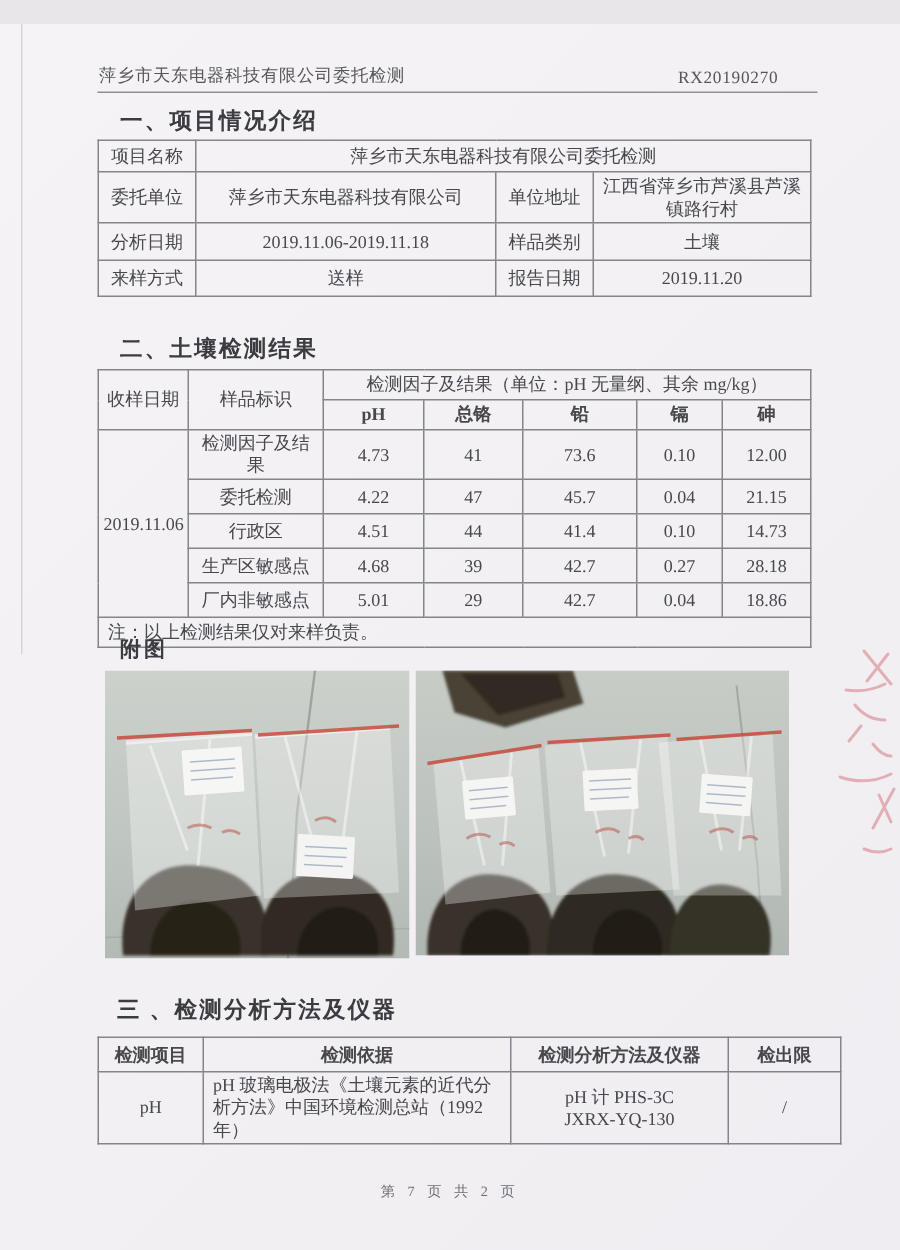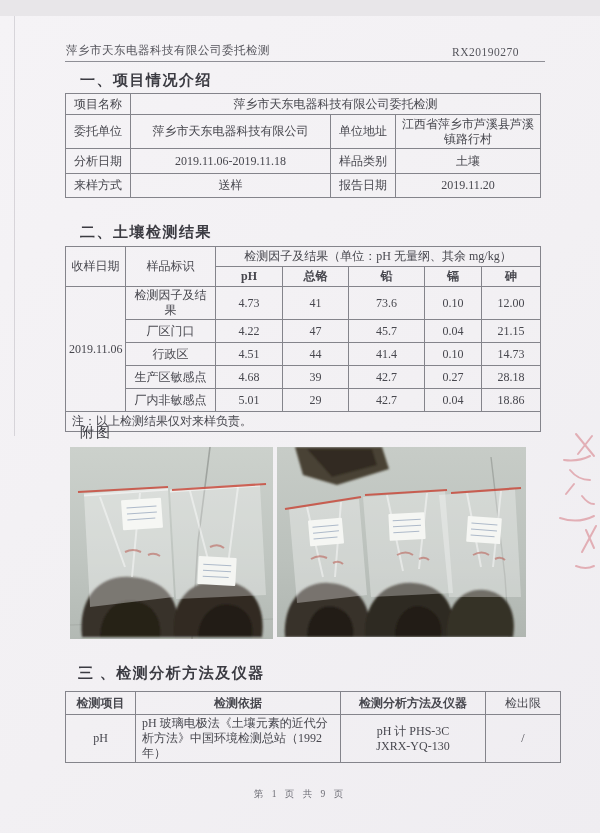--- a/index.html
+++ b/index.html
@@ -18,21 +18,21 @@
   .sec-title{position:absolute;font-size:15px;font-weight:bold;color:#3b3b42;letter-spacing:1.5px;}
   .doc-table{position:absolute;border-collapse:collapse;table-layout:fixed;}
   .doc-table td{border:1px solid #84848b;text-align:center;vertical-align:middle;
     font-size:12px;color:#47474e;padding:1px 3px;line-height:1.25;}
   .doc-table td.note{text-align:left;padding-left:6px;}
   .small-cell{font-size:11.5px;}
   .footer{position:absolute;left:0;top:772px;width:600px;text-align:center;
     font-size:9.5px;color:#6d6d75;letter-spacing:3px;}
   .photo{position:absolute;}
   .stamp{position:absolute;}
-  .att-label{position:absolute;font-size:14px;font-weight:normal;color:#3b3b42;letter-spacing:2px;}
+  .att-label{position:absolute;font-size:14px;font-weight:bold;color:#3b3b42;letter-spacing:2px;}
 </style>
 </head>
 <body>
 
 <div class="page">
 
   <div class="hdr-left">萍乡市天东电器科技有限公司委托检测</div>
   <div class="hdr-right">RX20190270</div>
   <div class="hdr-line"></div>
 
@@ -99,21 +99,21 @@
     <tr style="height:23px">
       <td rowspan="5" class="small-cell">2019.11.06</td>
       <td>检测因子及结果</td>
       <td>4.73</td>
       <td>41</td>
       <td>73.6</td>
       <td>0.10</td>
       <td>12.00</td>
     </tr>
     <tr style="height:23px">
-      <td>厂区门口</td>
+      <td>委托检测</td>
       <td>4.22</td>
       <td>47</td>
       <td>45.7</td>
       <td>0.04</td>
       <td>21.15</td>
     </tr>
     <tr style="height:23px">
       <td>行政区</td>
       <td>4.51</td>
       <td>44</td>
@@ -256,32 +256,32 @@
         <col style="width:70px">
         <col style="width:205px">
         <col style="width:145px">
         <col style="width:75px">
       </colgroup>
     <tbody>
         <tr style="height:23px">
       <td style="font-weight:bold">检测项目</td>
       <td style="font-weight:bold">检测依据</td>
       <td style="font-weight:bold">检测分析方法及仪器</td>
-      <td style="font-weight:normal">检出限</td>
+      <td style="font-weight:bold">检出限</td>
     </tr>
     <tr style="height:46px">
       <td>pH</td>
       <td class="note small-cell">pH 玻璃电极法《土壤元素的近代分析方法》中国环境检测总站（1992 年）</td>
       <td>
         <div>pH 计 PHS-3C</div>
         <div>JXRX-YQ-130</div>
       </td>
       <td>/</td>
     </tr>
   </tbody>
     </table>
 
-  <div class="footer">第 1 页 共 9 页</div>
+  <div class="footer">第 7 页 共 2 页</div>
 
   <div class="edge-left"></div>
   <div class="edge-bottom-light"></div>
   <div class="edge-bottom-dark"></div>
 </div>
 
 </body></html>

